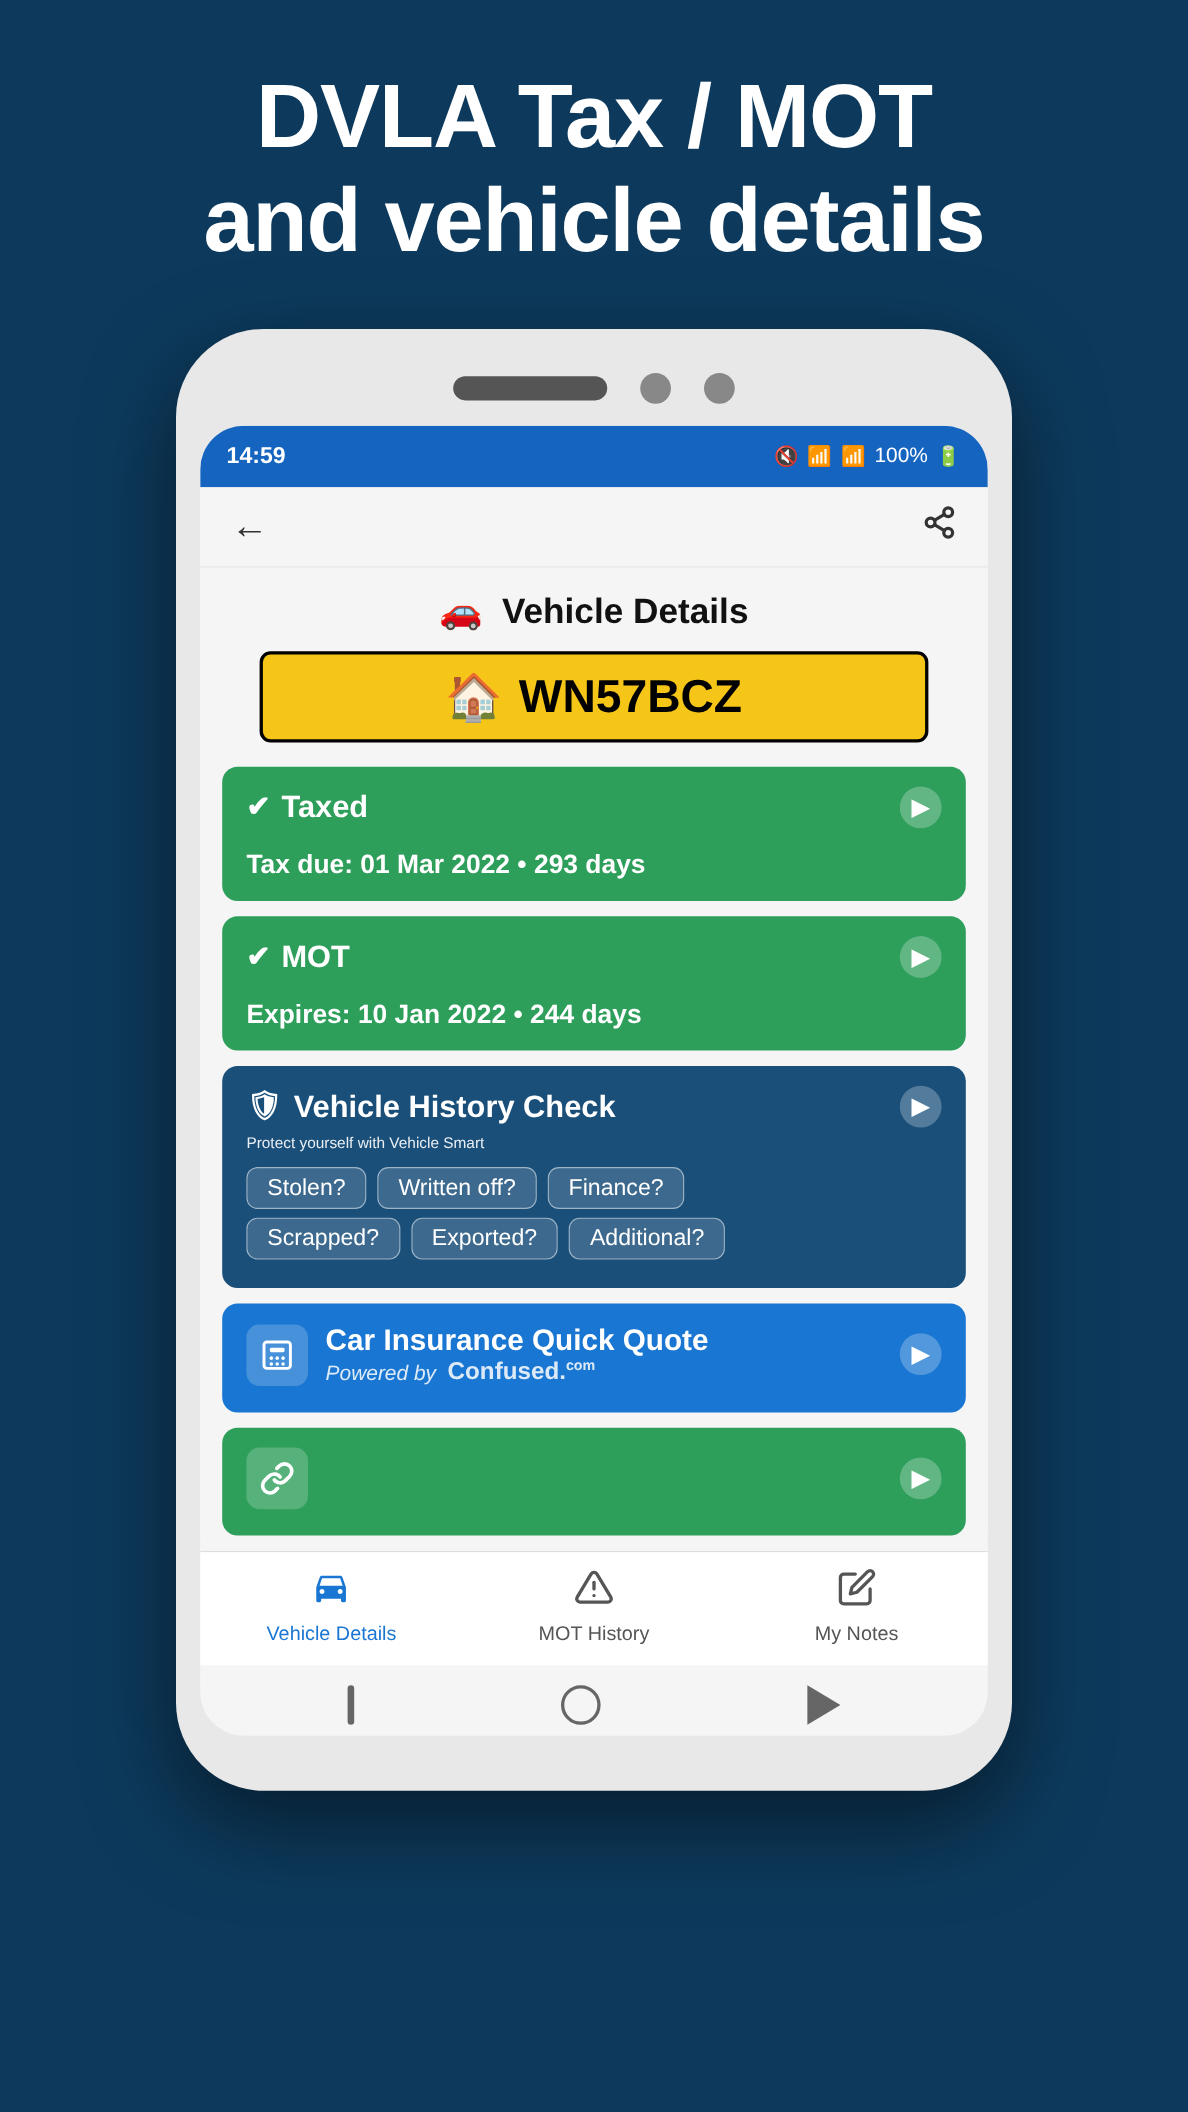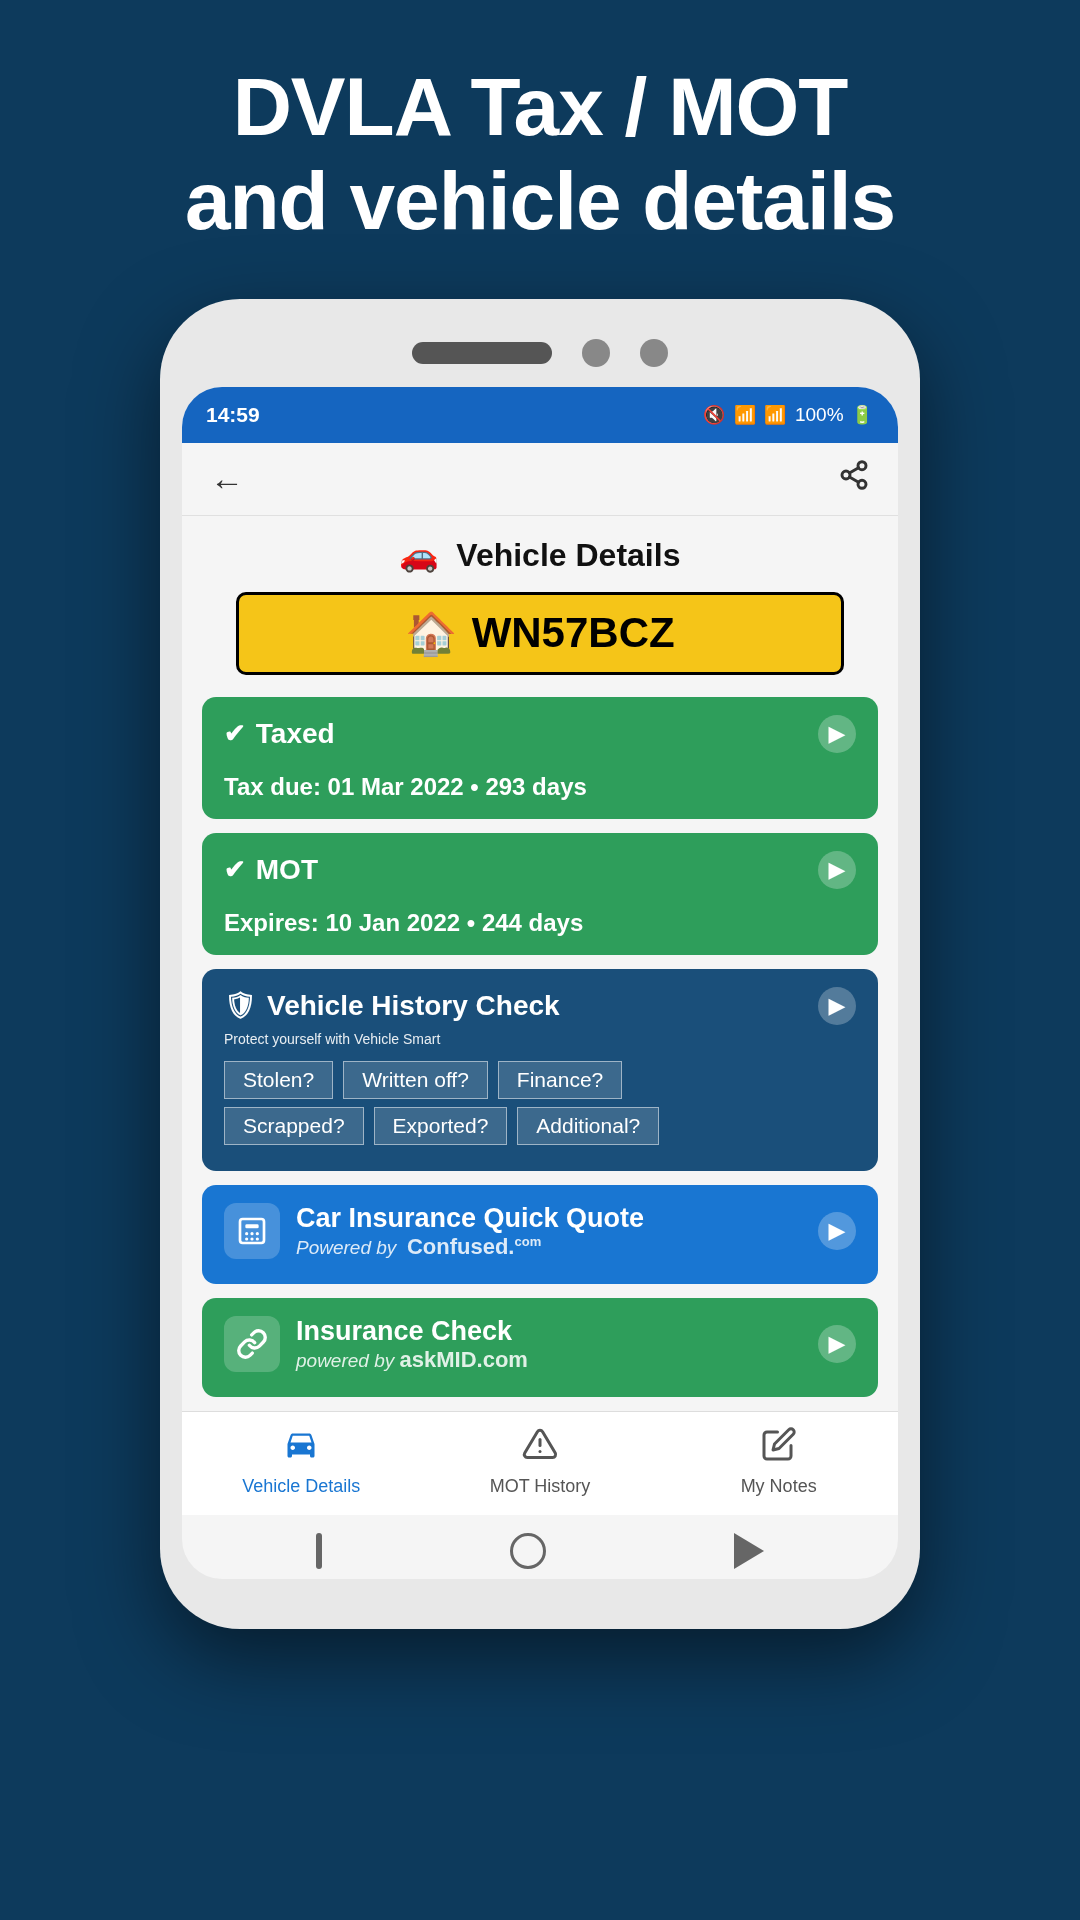--- a/index.html
+++ b/index.html
@@ -239,30 +239,30 @@
     .badge-row {
       display: flex;
       gap: 10px;
       flex-wrap: wrap;
       margin-bottom: 8px;
     }
 
     .badge {
       background: rgba(255,255,255,0.15);
       border: 1.5px solid rgba(255,255,255,0.5);
-      border-radius: 0;
+      border-radius: 10px;
       padding: 6px 18px;
       font-size: 21px;
       color: white;
     }
 
     
     .insurance-inner {
       display: flex;
-      align-items: center;
+      align-items: flex-end;
       gap: 16px;
     }
 
     .ins-icon {
       width: 56px;
       height: 56px;
       background: rgba(255,255,255,0.2);
       border-radius: 12px;
       display: flex;
       align-items: center;
@@ -490,26 +490,20 @@
 
       <div class="card card-green-mid">
         <div class="card-header-row">
           <div class="insurance-inner">
             <div class="ins-icon">
               <svg width="32" height="32" viewBox="0 0 24 24" fill="none" stroke="white" stroke-width="2.5" stroke-linecap="round">
                 <path d="M10 13a5 5 0 0 0 7.54.54l3-3a5 5 0 0 0-7.07-7.07l-1.72 1.71"></path>
                 <path d="M14 11a5 5 0 0 0-7.54-.54l-3 3a5 5 0 0 0 7.07 7.07l1.71-1.71"></path>
               </svg>
             </div>
-            <div class="ins-text">
-              <div class="ins-title">Insurance Check</div>
-              <div class="ins-powered">
-                <span>powered by</span>&nbsp;<strong><span>askMID.com</span></strong>
-              </div>
-            </div>
           </div>
           <div class="arrow-btn">▶</div>
         </div>
       </div>
 
 
     </div>
 
     <div class="bottom-nav">
 

